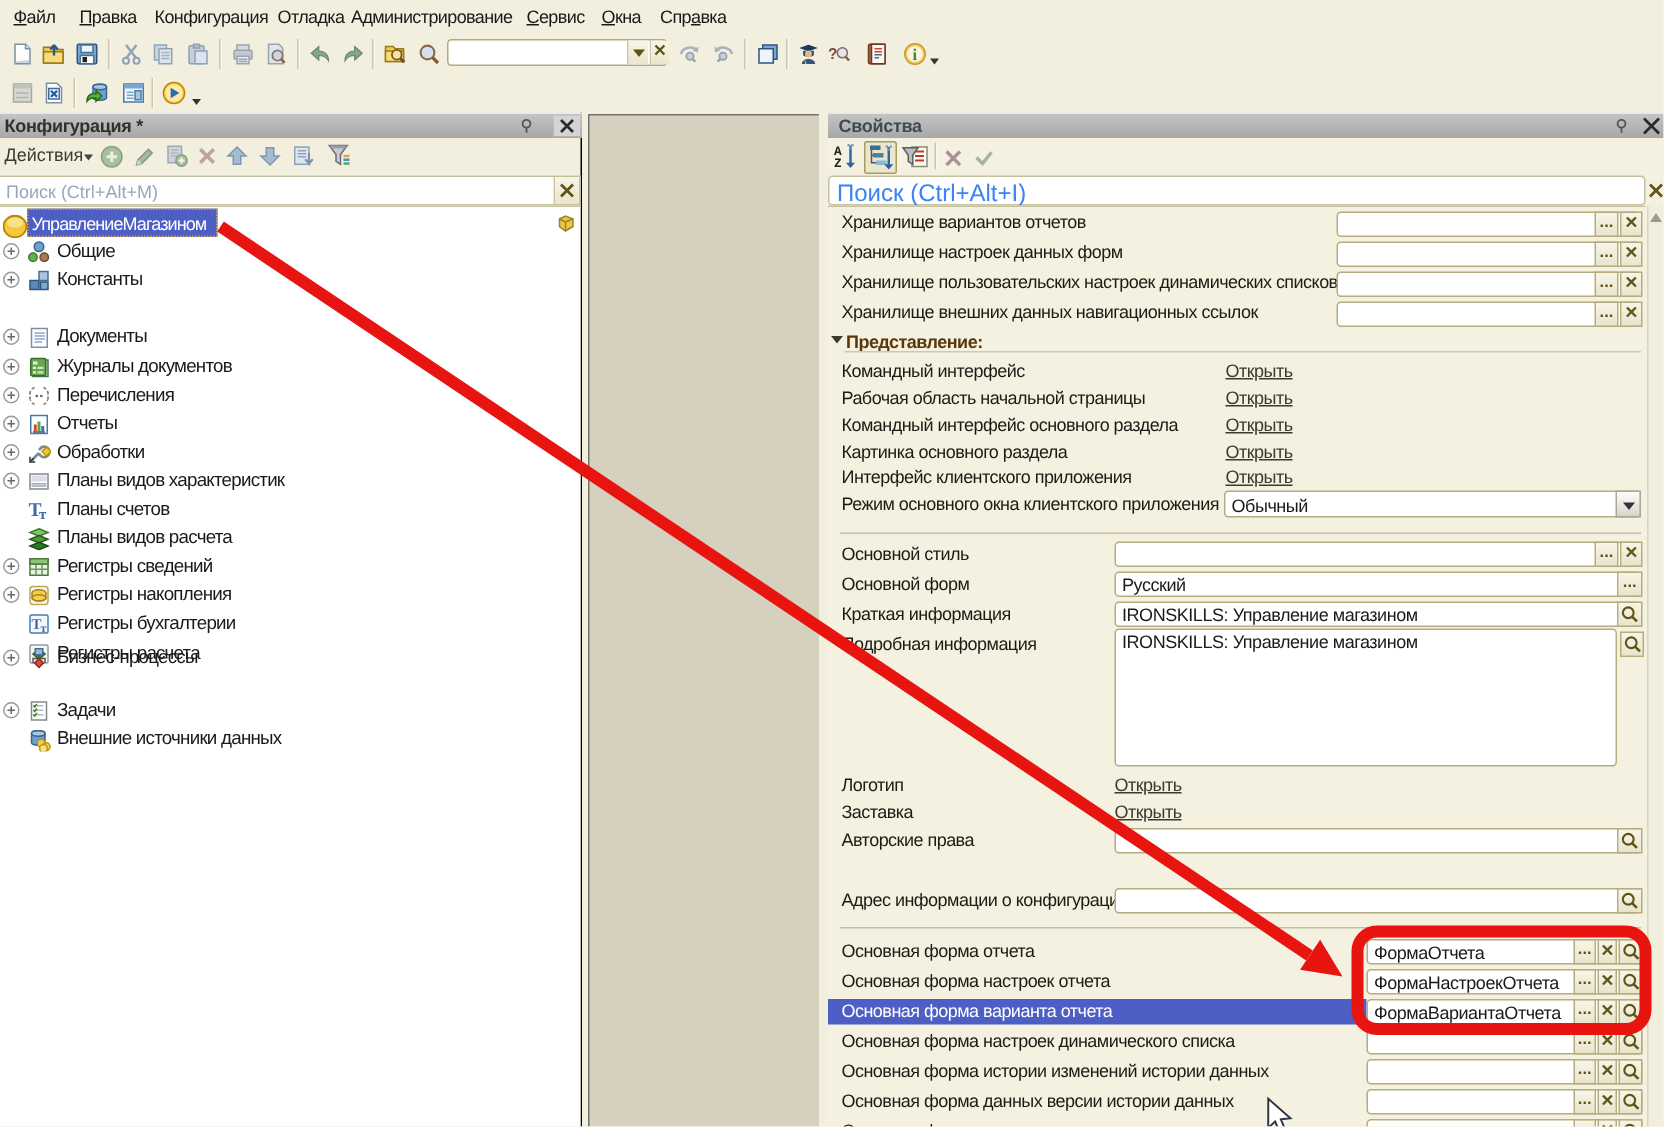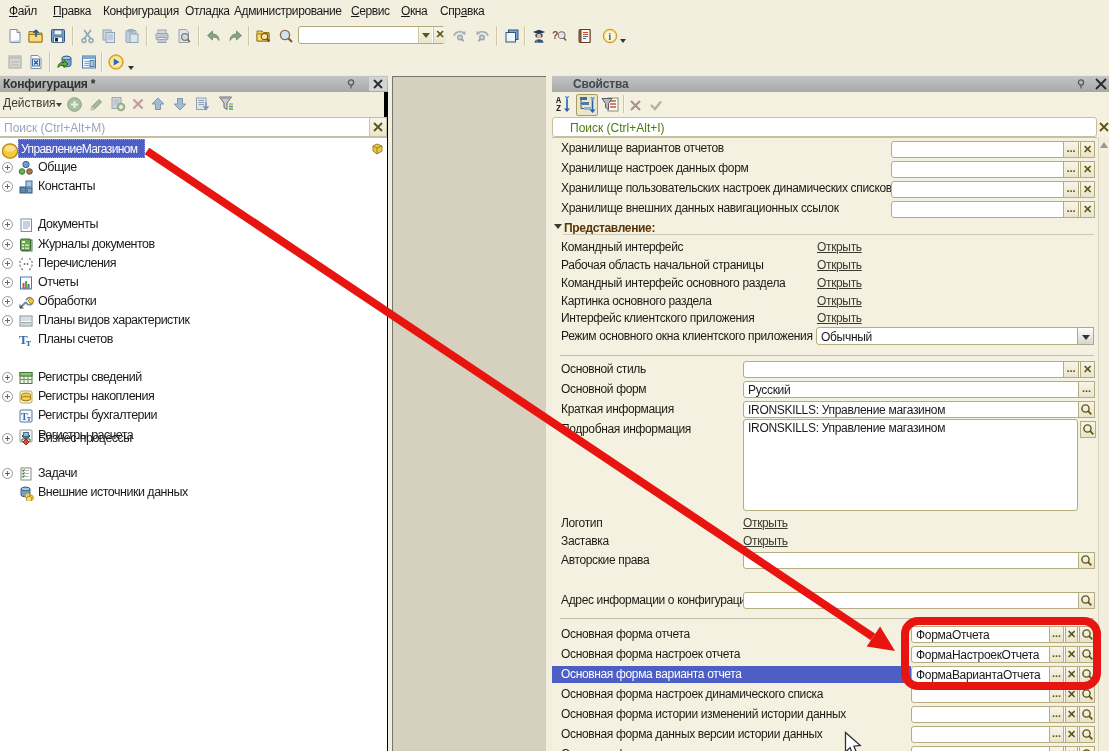--- a/index.html
+++ b/index.html
@@ -24,21 +24,21 @@
 #tbsearch { position:absolute; left:298px; top:26px; width:147px; height:18px;
   background:#fff; border:1px solid #b3ab7d; border-radius:3px; }
 #tbsearch .btn { position:absolute; top:0; height:16px; background:linear-gradient(#f8f5e8,#eae5cd);
   border-left:1px solid #cfc79e; }
 
 
 .ptitle { position:absolute; height:17px; background:linear-gradient(#c4c4c4,#a8a8a8);
   border-top:1px solid #e8e8e8; font-weight:bold; color:#30302c; line-height:17px; letter-spacing:-0.2px; }
 
 #leftpanel { position:absolute; left:0; top:75px; width:388px; height:676px;
-  background:#f2efdf; border-right:4px solid #000000; }
+  background:#f2efdf; border-right:1px solid #000000; }
 #ltree { position:absolute; left:0; top:62px; width:387px; height:614px; background:#fff;
   border-top:1px solid #c5c09f; }
 .trow { position:absolute; left:0; width:456px; height:19px; line-height:19px; font-size:12.5px; letter-spacing:-0.5px; }
 .trow .lbl { position:absolute; left:38px; top:0; white-space:pre; }
 .exp { position:absolute; left:2px; top:4px; width:11px; height:11px; border:1px solid #9a9a9a;
   border-radius:50%; background:#fdfdfd; }
 .exp::before { content:""; position:absolute; left:2px; top:4px; width:5px; height:1px; background:#6a6a6a; }
 .exp::after { content:""; position:absolute; left:4px; top:2px; width:1px; height:5px; background:#6a6a6a; }
 .tico { position:absolute; left:18px; top:2px; width:16px; height:16px; }
 
@@ -47,21 +47,21 @@
 #lsearch .ph { position:absolute; left:4px; top:3px; color:#9aa5bd; font-size:12px; }
 #lsearch .xbtn { position:absolute; right:0px; top:0px; width:17px; height:18px;
   background:linear-gradient(#f8f5e8,#eae5cd); border-left:1px solid #cfc79e; }
 
 #workspace { position:absolute; left:392px; top:76px; width:154px; height:675px;
   background:#d6d0be; border-left:1px solid #75756d; border-top:1px solid #75756d; }
 
 #props { position:absolute; left:552px; top:75px; width:557px; height:676px; background:#f4f1e0; }
 #psearch { position:absolute; left:0px; top:42px; width:545px; height:20px; background:#fff;
   border:1px solid #c5c09f; border-radius:3px; }
-#psearch .ph { position:absolute; left:5px; top:3px; color:#4d7c0f; font-size:12px;margin-left:12px; }
+#psearch .ph { position:absolute; left:5px; top:3px; color:#3b82f6; font-size:16px; }
 #pclient { position:absolute; left:0; top:62px; width:545px; height:614px; background:#f4f1e0;
   border-top:1px solid #c5c09f; }
 #pscroll { position:absolute; left:546px; top:62px; width:11px; height:614px; background:#f1eedd;
   border-left:1px solid #d9d5c0; }
 
 .prow { position:absolute; left:0; width:545px; height:20px; font-size:12px; letter-spacing:-0.35px; }
 .plbl { position:absolute; left:9px; top:3px; white-space:pre; color:#1c1c16; }
 .plink { position:absolute; top:3px; color:#3b3b30; text-decoration:underline; }
 
 
@@ -425,20 +425,28 @@
           </svg>
           <span class="lbl">Планы видов характеристик</span>
         </div>
     <div class="trow" style="top:192px">
           <svg class="tico" viewBox="0 0 16 16" width="16" height="16">
             <text x="1" y="12" font-family="Liberation Serif" font-size="13" font-weight="bold" fill="#3a6ea5">Т</text>
             <text x="8" y="14" font-family="Liberation Serif" font-size="10" font-weight="bold" fill="#3a6ea5">т</text>
           </svg>
           <span class="lbl">Планы счетов</span>
         </div>
+    <div class="trow" style="top:211.1px">
+          <svg class="tico" viewBox="0 0 16 16" width="16" height="16">
+            <path d="M8,1.5 L14,4 L8,6.5 L2,4 Z" fill="#7ec46a" stroke="#3a7a2a"></path>
+            <path d="M8,6 L14,8.5 L8,11 L2,8.5 Z" fill="#4e9a3c" stroke="#2a5a1e"></path>
+            <path d="M8,10.5 L14,13 L8,15.5 L2,13 Z" fill="#2e7a22" stroke="#1a4a12"></path>
+          </svg>
+          <span class="lbl">Планы видов расчета</span>
+        </div>
     <div class="trow" style="top:230.2px">
           <span class="exp"></span>
           <svg class="tico" viewBox="0 0 16 16" width="16" height="16">
             <rect x="2" y="2.5" width="12" height="11" fill="#eaf2e4" stroke="#4a7a3a"></rect>
             <g stroke="#6a9a58">
               <line x1="2" y1="6" x2="14" y2="6"></line>
               <line x1="2" y1="9.5" x2="14" y2="9.5"></line>
               <line x1="6" y1="2.5" x2="6" y2="13.5"></line>
               <line x1="10" y1="2.5" x2="10" y2="13.5"></line>
             </g>
@@ -506,21 +514,21 @@
             <circle cx="11" cy="14" r="2.6" fill="#f8e08a" stroke="#b8921a"></circle>
           </svg>
           <span class="lbl">Внешние источники данных</span>
         </div>
   </div>
 </div>
 
 <div id="workspace"></div>
 
 <div id="props">
-  <div class="ptitle" style="left:0;top:0;width:557px;padding-left:21px;color:#3e4a54;">Свойства</div>
+  <div class="ptitle" style="left:0;top:0;width:557px;padding-left:7px;color:#3e4a54;">Свойства</div>
   <svg class="abs" style="left:524px;top:4px" width="10" height="10" viewBox="0 0 10 10">
         <circle cx="5" cy="3.5" r="2.6" fill="none" stroke="#555" stroke-width="1.2"></circle>
         <line x1="5" y1="6" x2="5" y2="9.5" stroke="#555" stroke-width="1.2"></line>
       </svg>
   <svg class="abs" style="left:542px;top:3px" width="14" height="12" viewBox="0 0 14 12">
         <path d="M2,1 L12,11 M12,1 L2,11" stroke="#2a2a2a" stroke-width="1.8"></path>
       </svg>
   <div id="ptools">
     <svg class="abs" style="left:4px;top:20px" width="16" height="18" viewBox="0 0 16 18">
           <text x="0" y="8" font-size="8.5" font-weight="bold" fill="#222" font-family="Liberation Mono">A</text>

